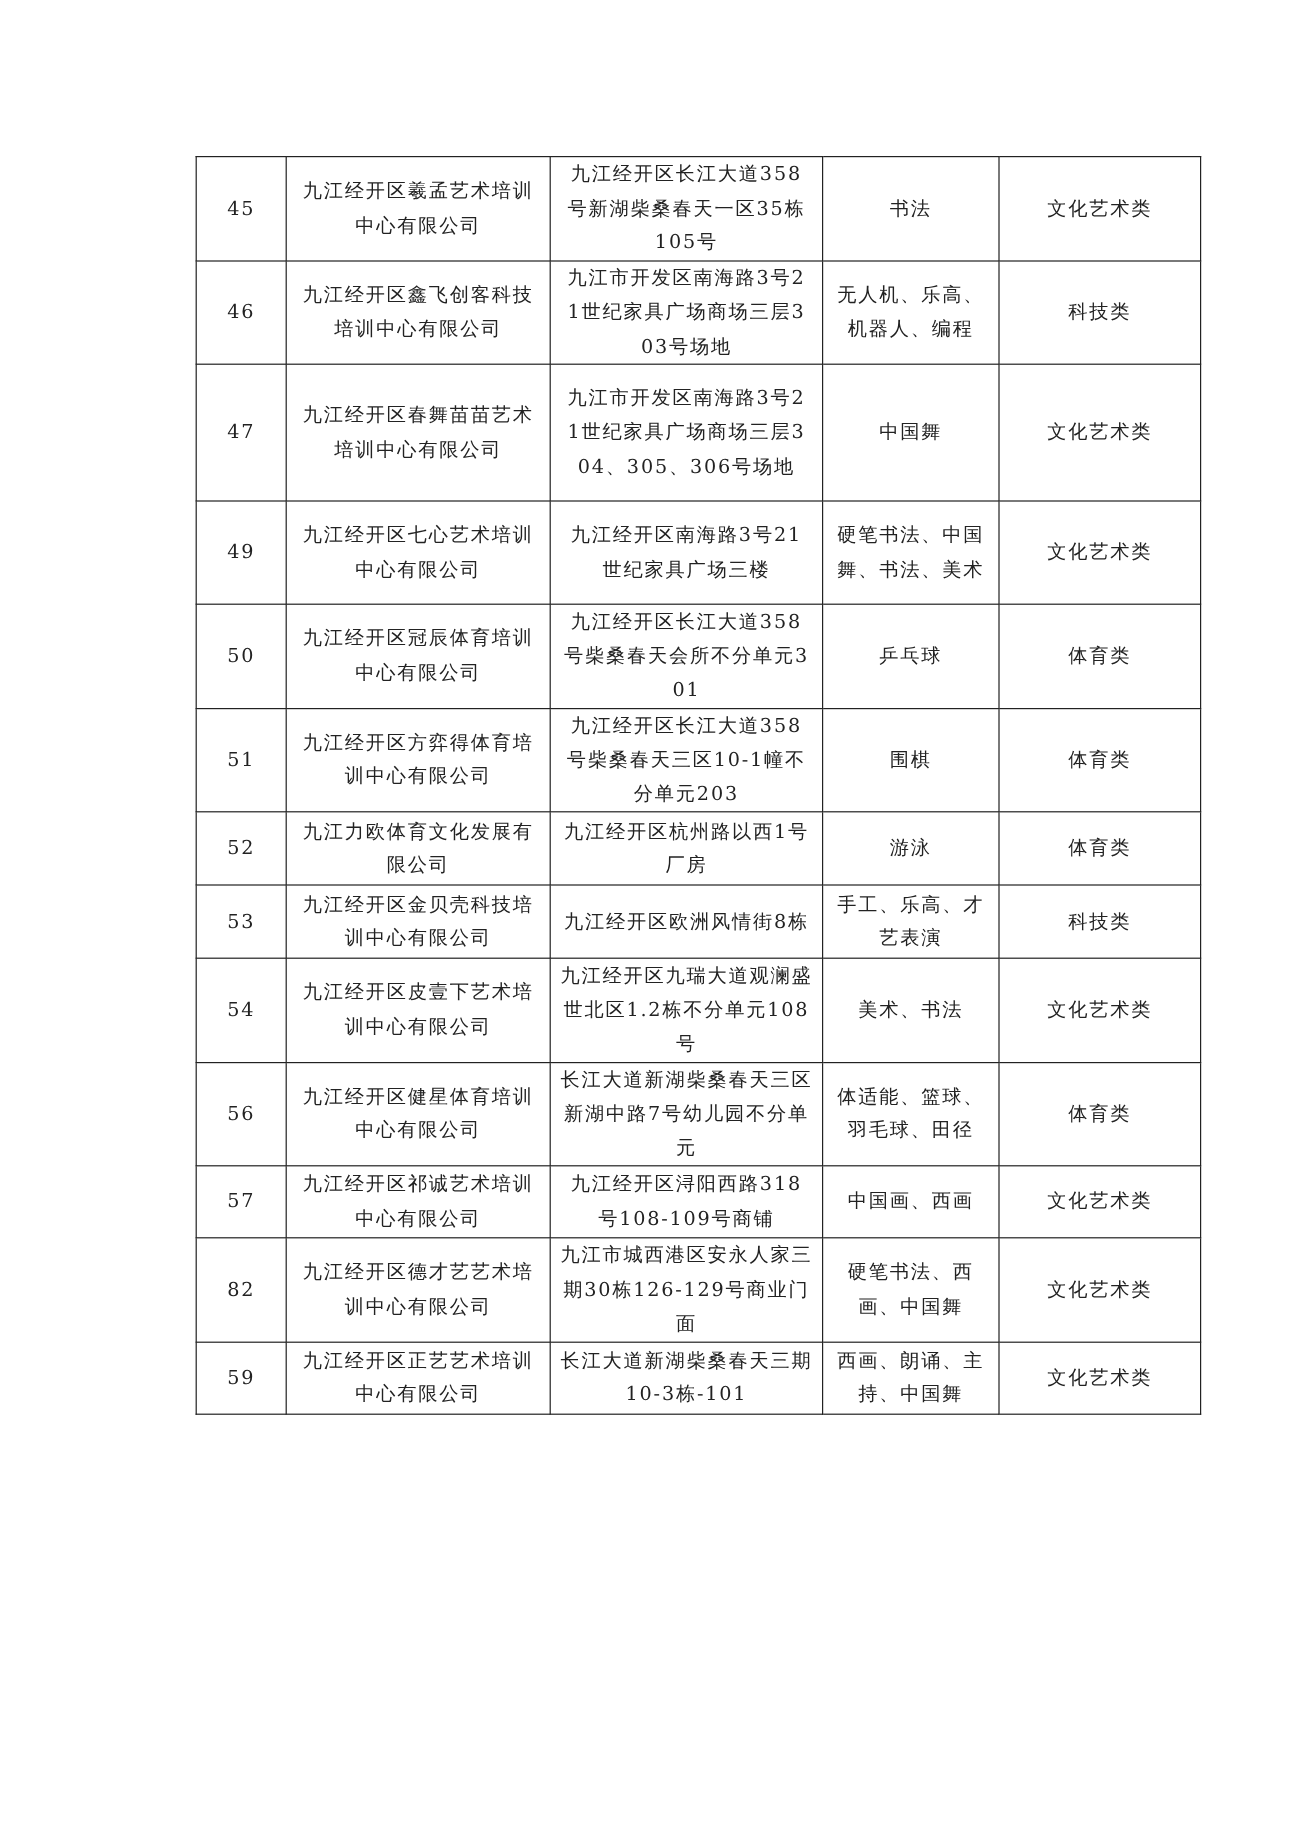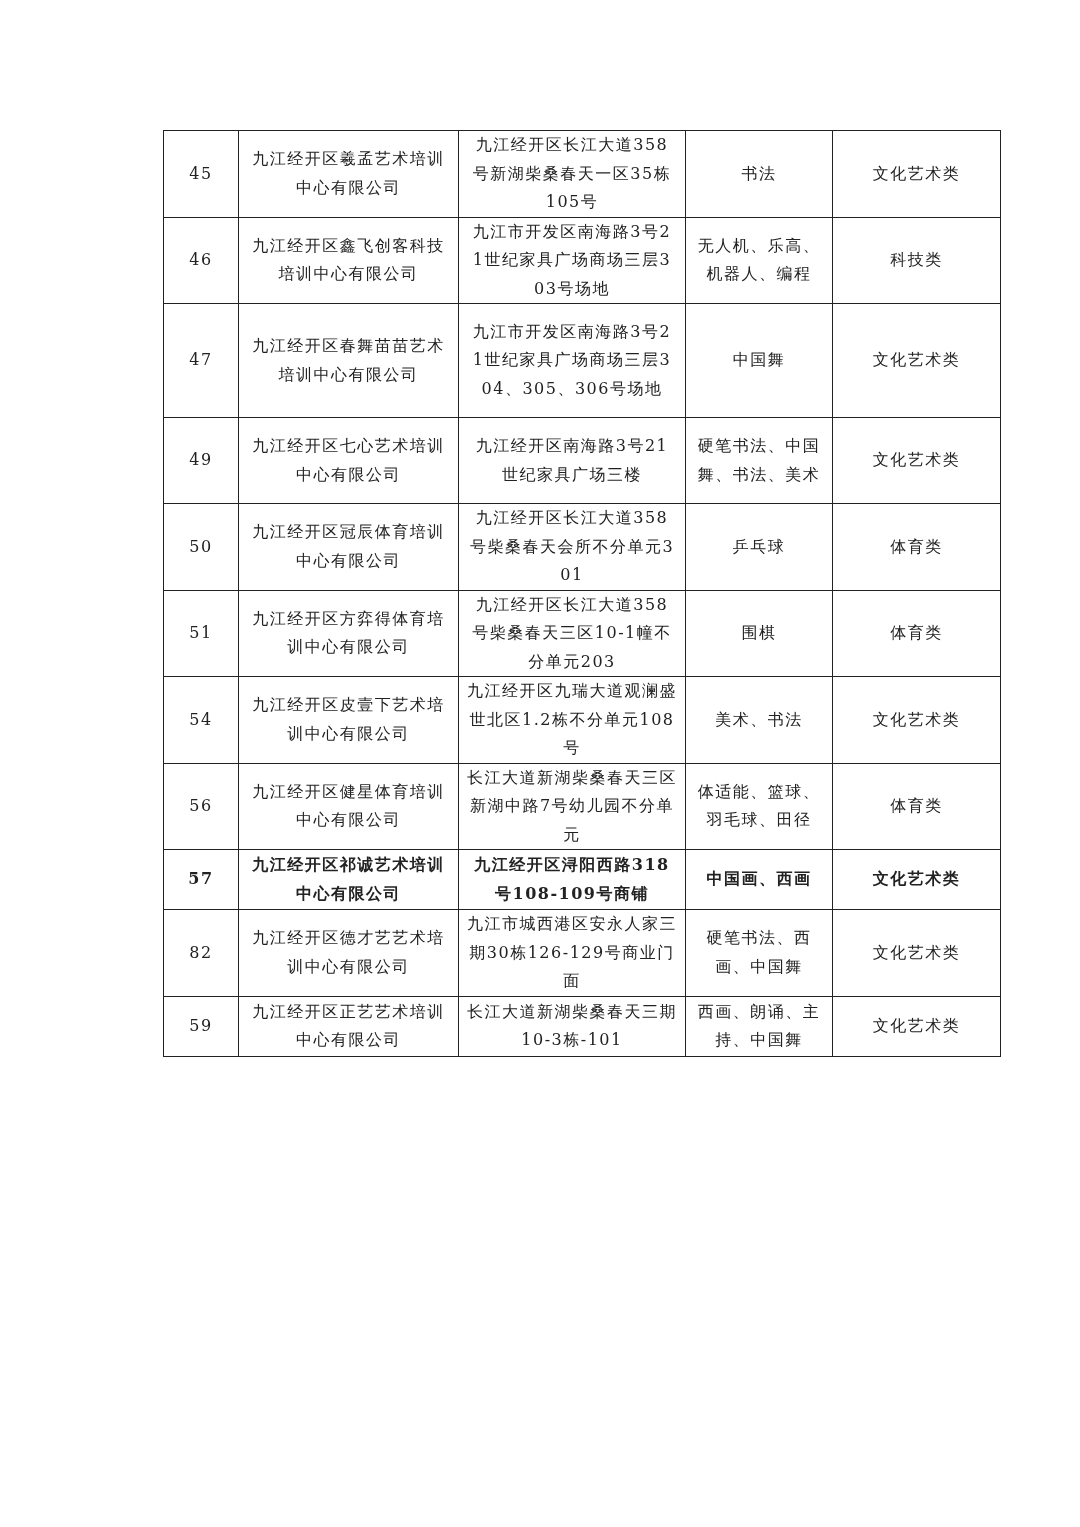--- a/index.html
+++ b/index.html
@@ -124,21 +124,55 @@
           <span class="cell-text">九江经开区长江大道358号柴桑春天三区10-1幢不分单元203</span>
         </td>
     <td class="c-course">
           <span class="cell-text">围棋</span>
         </td>
     <td class="c-cat">
           <span class="cell-text">体育类</span>
         </td>
   </tr>
 
-
+  <tr style="height: 61px;">
+    <td class="c-no">
+          <span class="cell-text">52</span>
+        </td>
+    <td class="c-name">
+          <span class="cell-text">九江力欧体育文化发展有限公司</span>
+        </td>
+    <td class="c-addr">
+          <span class="cell-text">九江经开区杭州路以西1号厂房</span>
+        </td>
+    <td class="c-course">
+          <span class="cell-text">游泳</span>
+        </td>
+    <td class="c-cat">
+          <span class="cell-text">体育类</span>
+        </td>
+  </tr>
+
+  <tr style="height: 61px;">
+    <td class="c-no">
+          <span class="cell-text">53</span>
+        </td>
+    <td class="c-name">
+          <span class="cell-text">九江经开区金贝壳科技培训中心有限公司</span>
+        </td>
+    <td class="c-addr">
+          <span class="cell-text">九江经开区欧洲风情街8栋</span>
+        </td>
+    <td class="c-course">
+          <span class="cell-text">手工、乐高、才艺表演</span>
+        </td>
+    <td class="c-cat">
+          <span class="cell-text">科技类</span>
+        </td>
+  </tr>
 
   <tr style="height: 86px;">
     <td class="c-no">
           <span class="cell-text">54</span>
         </td>
     <td class="c-name">
           <span class="cell-text">九江经开区皮壹下艺术培训中心有限公司</span>
         </td>
     <td class="c-addr">
           <span class="cell-text">九江经开区九瑞大道观澜盛世北区1.2栋不分单元108号</span>
@@ -163,21 +197,21 @@
           <span class="cell-text">长江大道新湖柴桑春天三区新湖中路7号幼儿园不分单元</span>
         </td>
     <td class="c-course">
           <span class="cell-text">体适能、篮球、羽毛球、田径</span>
         </td>
     <td class="c-cat">
           <span class="cell-text">体育类</span>
         </td>
   </tr>
 
-  <tr style="height: 60px; font-weight: bold;">
+  <tr style="height: 60px;">
     <td class="c-no">
           <span class="cell-text">57</span>
         </td>
     <td class="c-name">
           <span class="cell-text">九江经开区祁诚艺术培训中心有限公司</span>
         </td>
     <td class="c-addr">
           <span class="cell-text">九江经开区浔阳西路318号108-109号商铺</span>
         </td>
     <td class="c-course">

